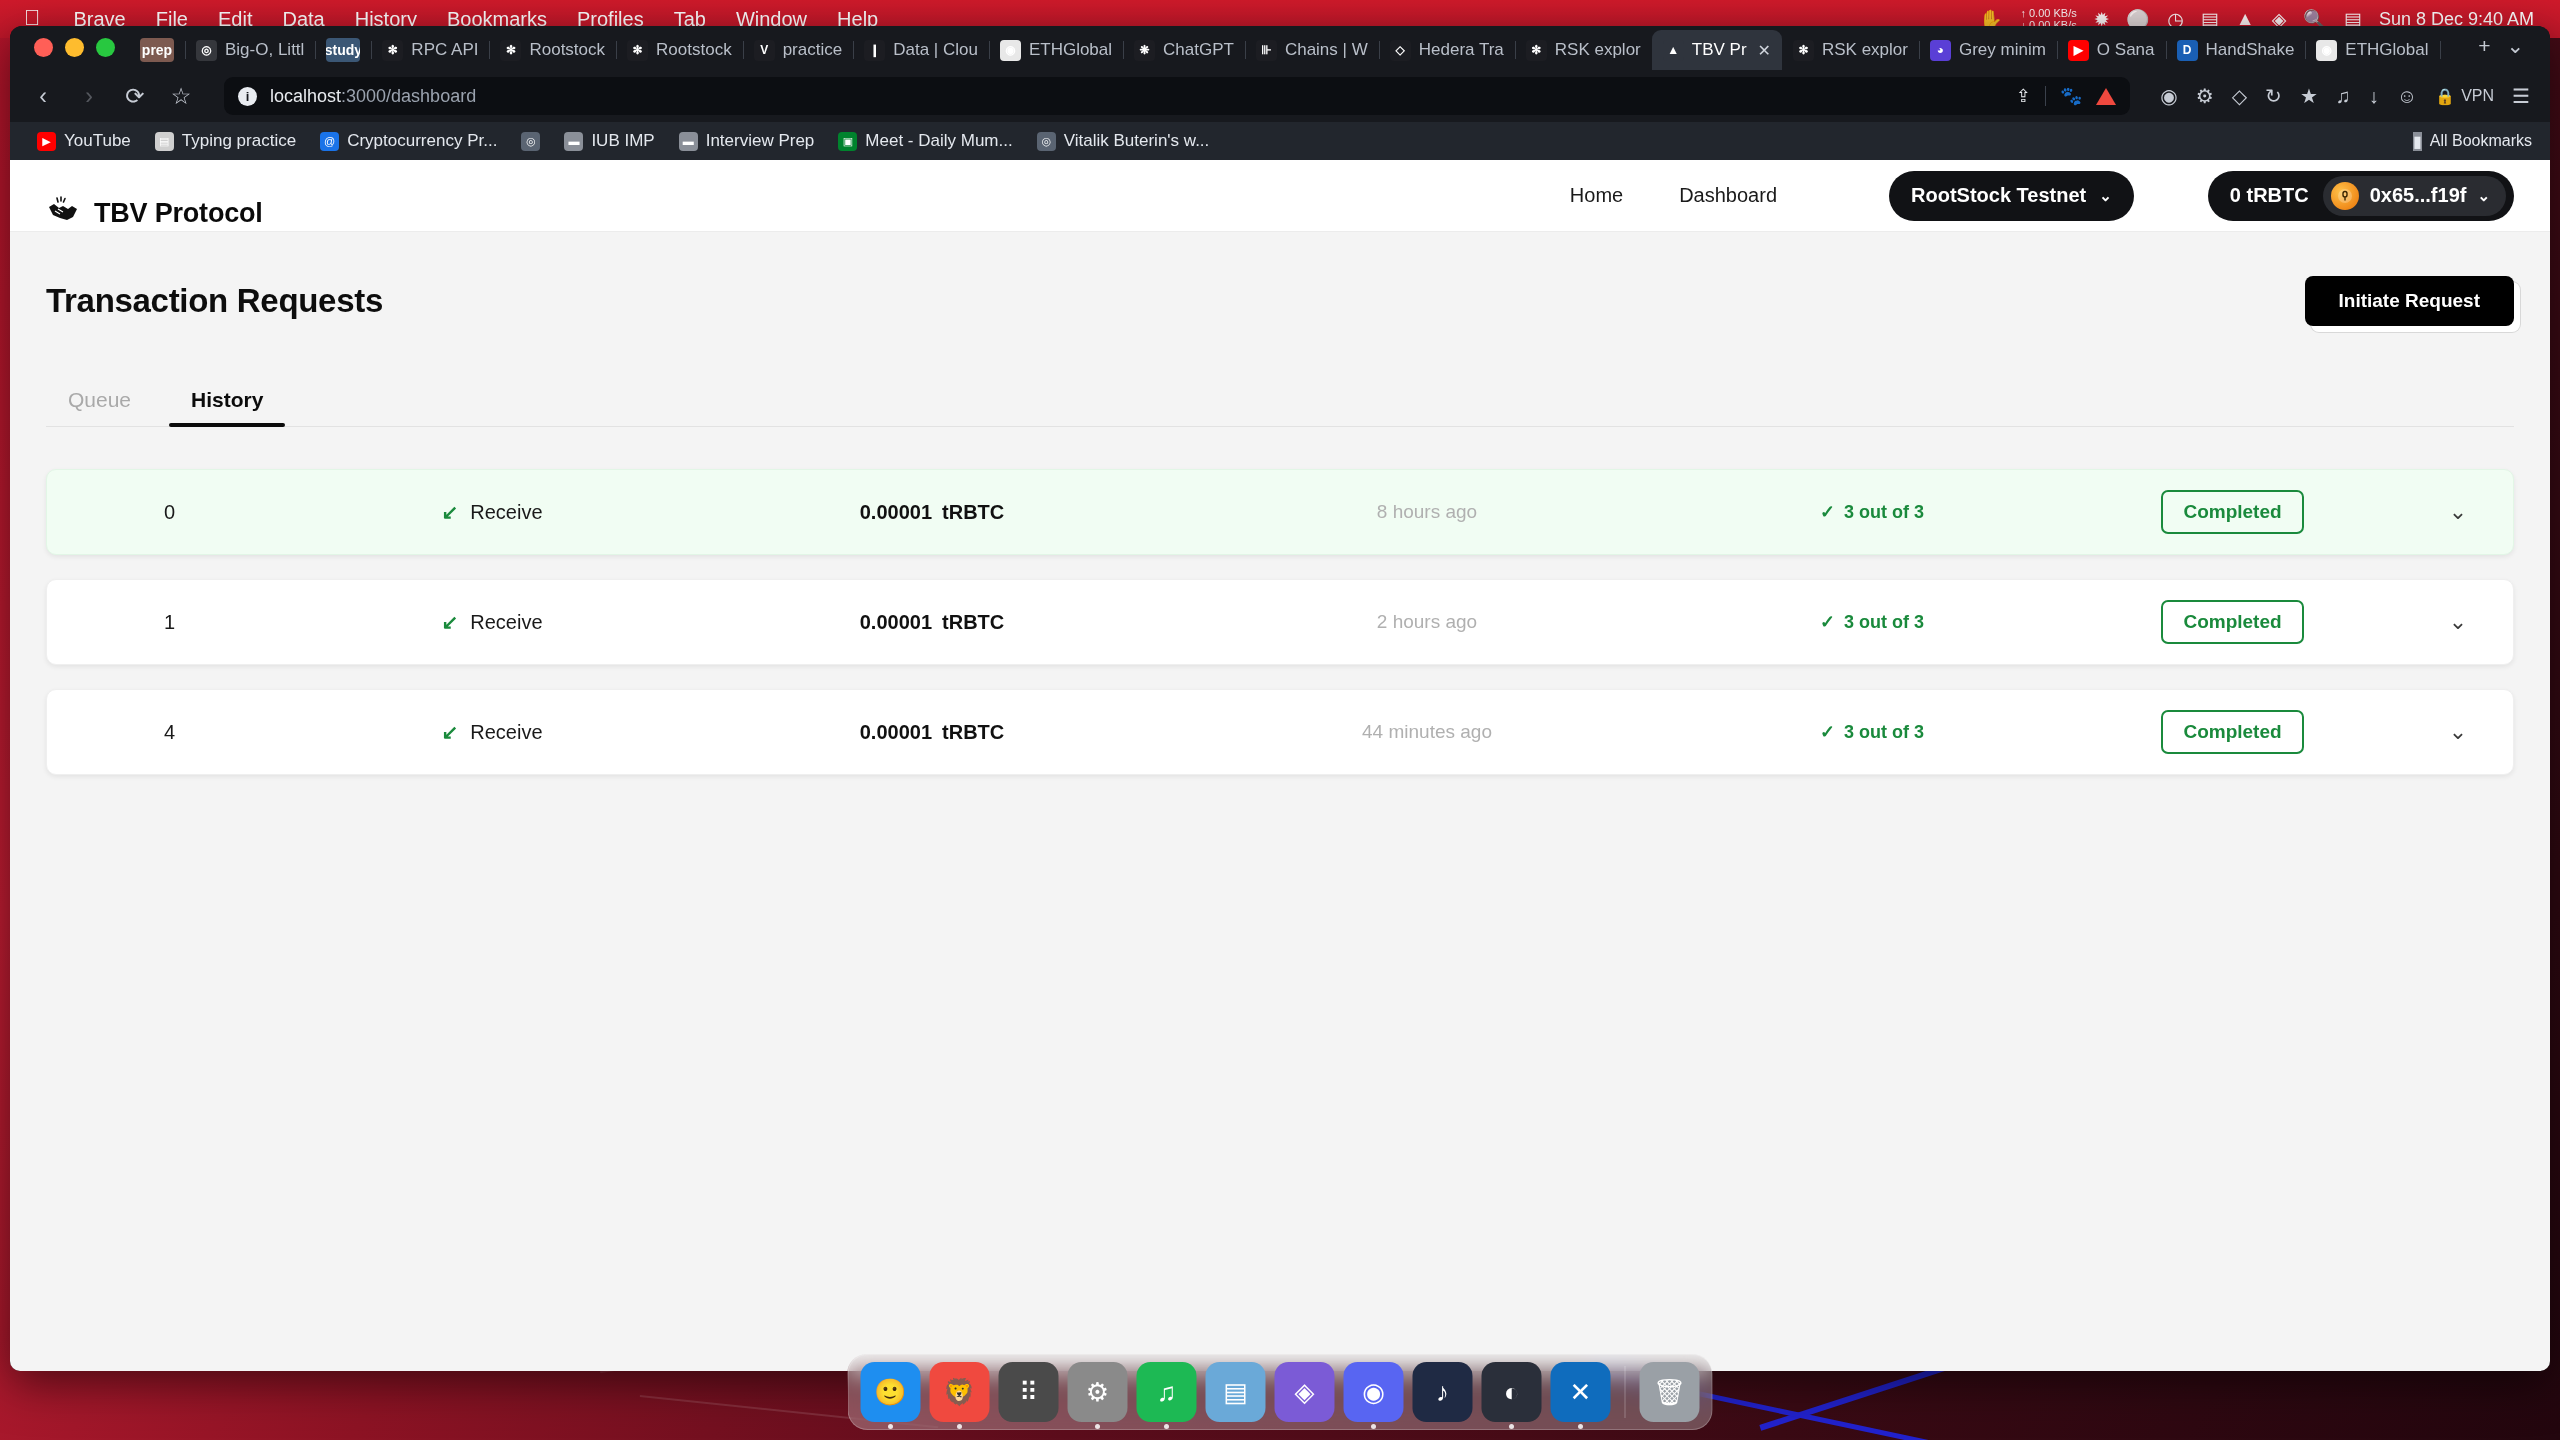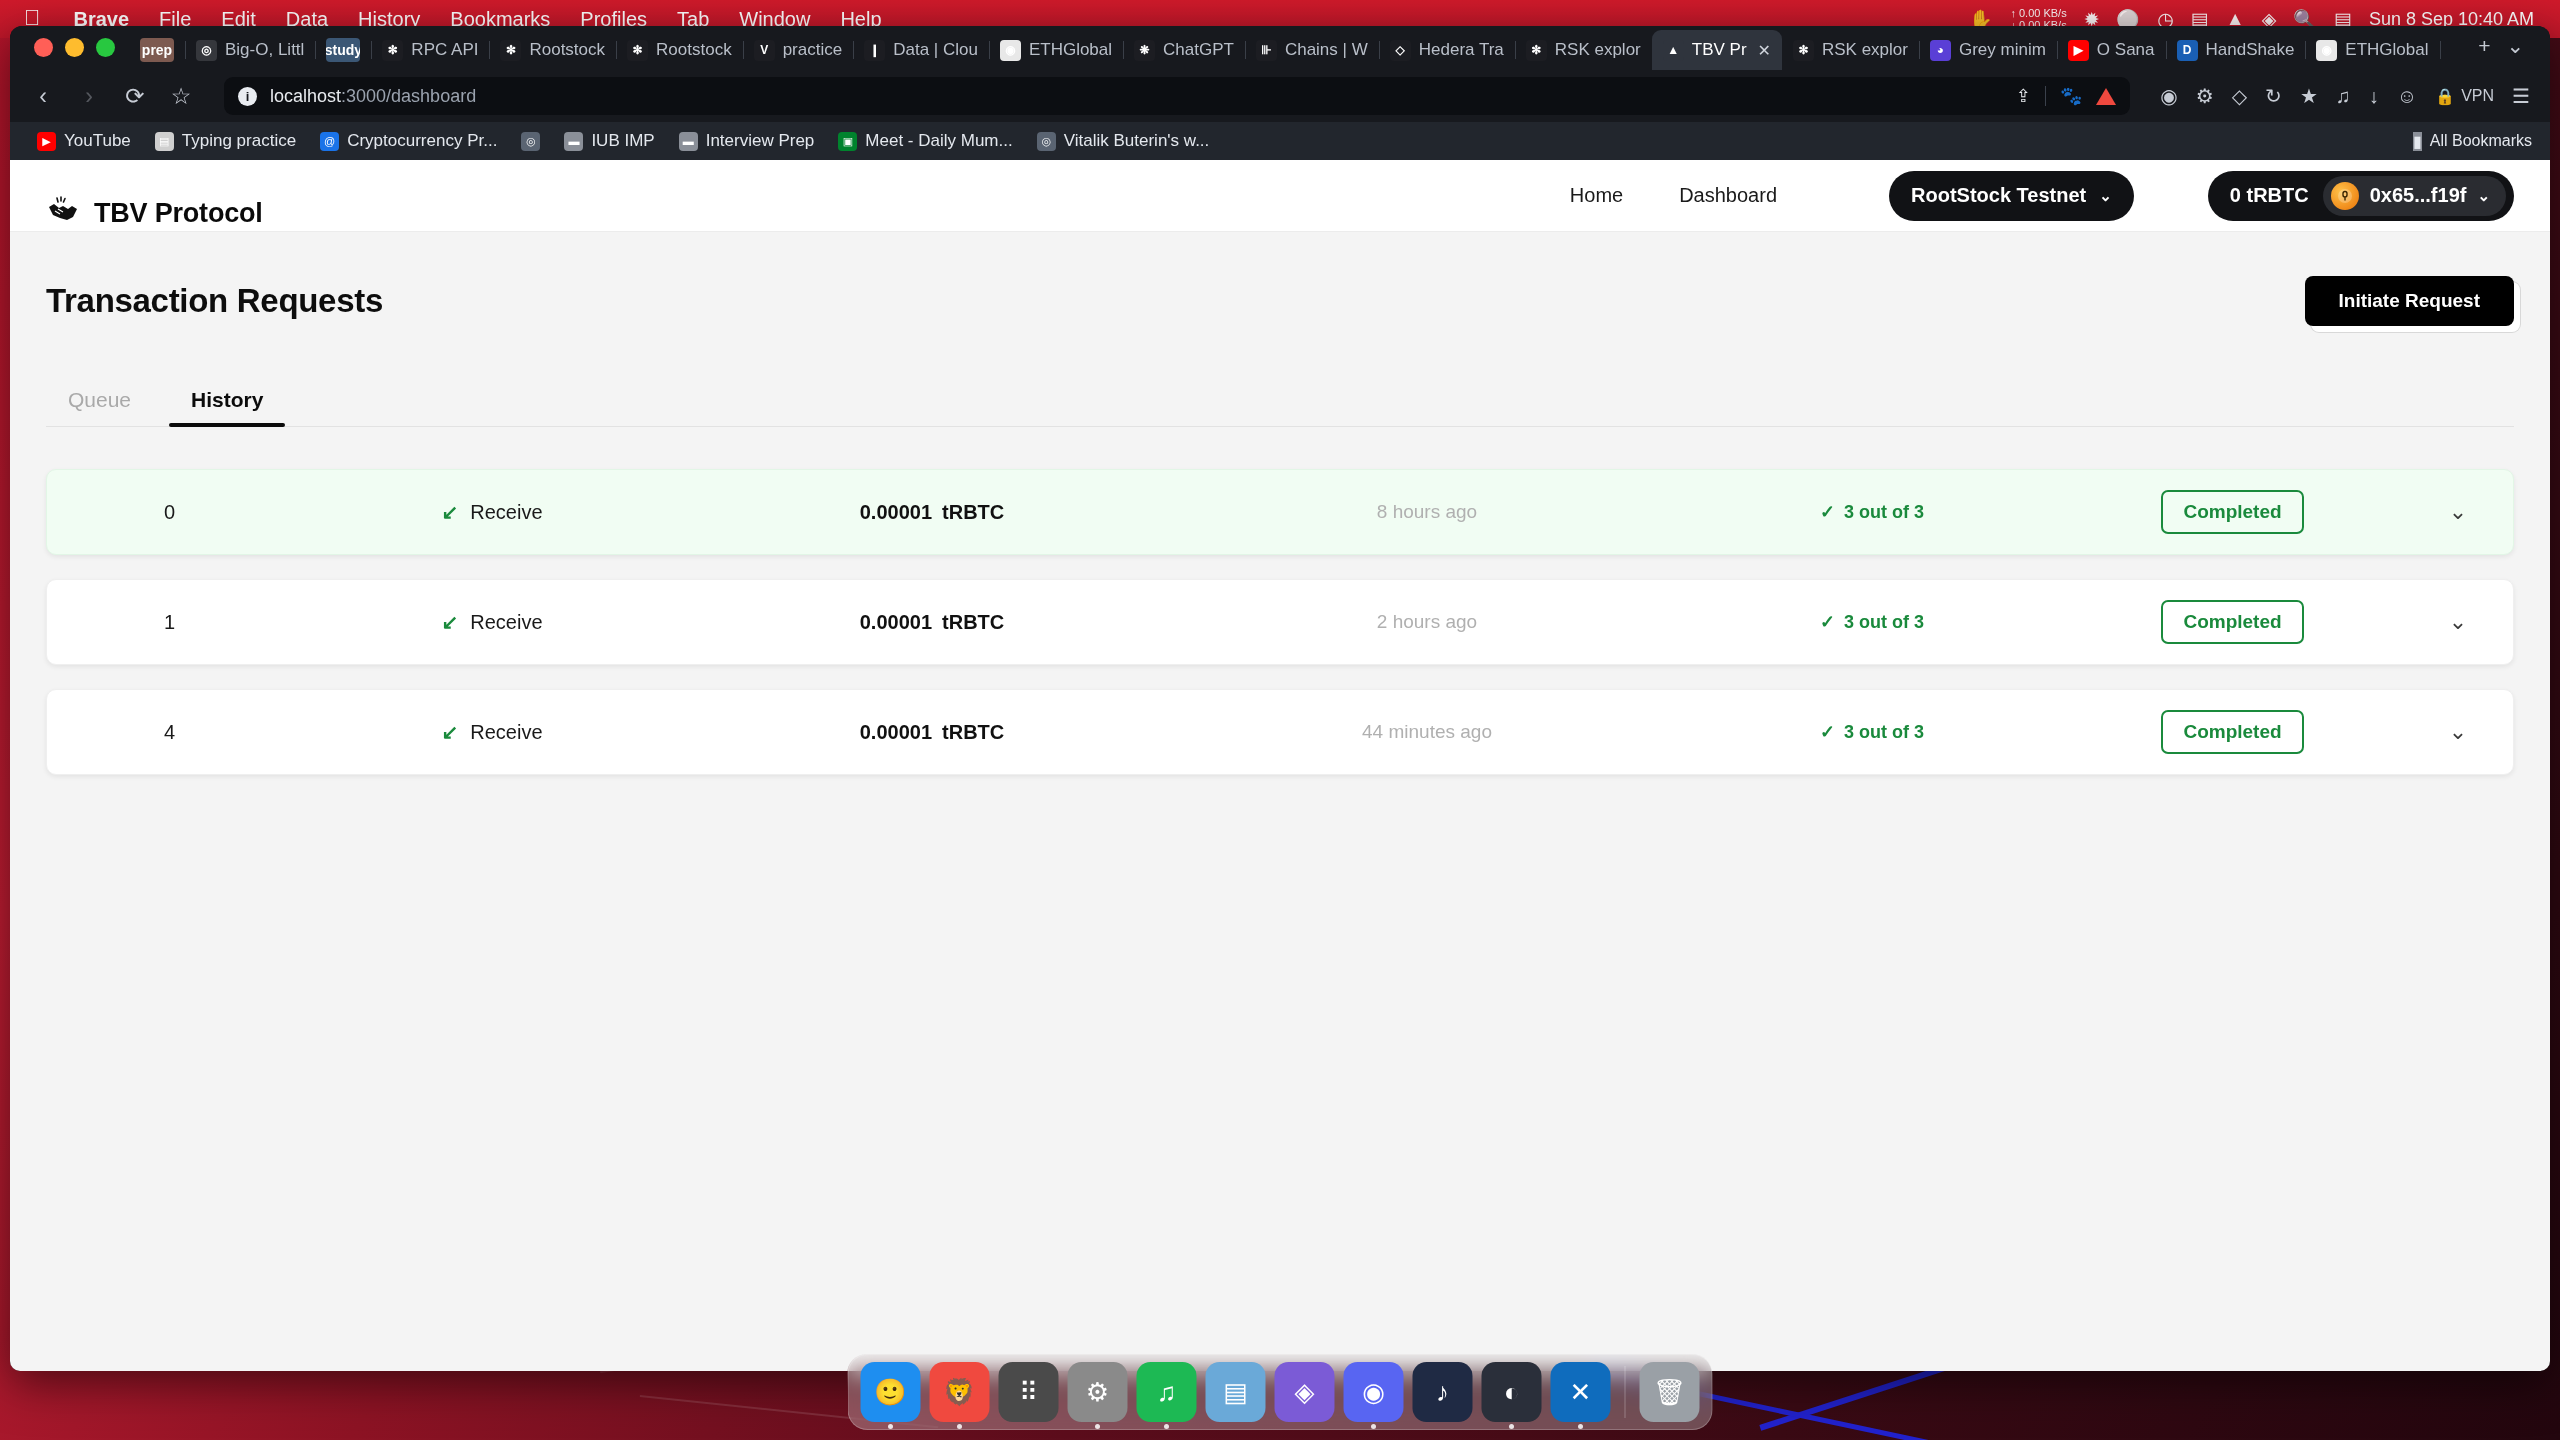--- a/index.html
+++ b/index.html
@@ -22,21 +22,21 @@
 
   
   .menubar {
     position: absolute; top: 0; left: 0; width: 2560px; height: 38px;
     background: linear-gradient(180deg,#cf1a2b,#c0172a);
     display: flex; align-items: center; color: #fff;
     font-size: 20px; z-index: 40;
   }
   .menubar .apple { font-size: 22px; padding: 0 18px 3px 24px; }
   .menubar .mi { padding: 0 15px; white-space: nowrap; }
-  .menubar .mi.bold { font-weight: bold; }
+  .menubar .mi.bold { font-weight: normal; }
   .menubar-right {
     margin-left: auto; display: flex; align-items: center; gap: 17px;
     padding-right: 26px; font-size: 18px;
   }
   .mb-ico { opacity: .95; font-size: 19px; }
   .net-speed { font-size: 11px; line-height: 12px; text-align: right; opacity:.95; }
 
   
   .browser {
     position: absolute; top: 26px; left: 10px;
@@ -236,21 +236,21 @@
         <div>↓ 0.00 KB/s</div>
       </div>
       <span class="mb-ico">✹</span>
       <span class="mb-ico">⚪</span>
       <span class="mb-ico">◷</span>
       <span class="mb-ico">▤</span>
       <span class="mb-ico">▲</span>
       <span class="mb-ico">◈</span>
       <span class="mb-ico">🔍</span>
       <span class="mb-ico">▤</span>
-      <span>Sun 8 Sep  10:40 AM</span>
+      <span>Sun 8 Dec  9:40 AM</span>
     </div>
   </div>
 
   <div class="browser">
 
     <div class="tabstrip">
       <div class="traffic">
         <span class="tl r"></span>
         <span class="tl y"></span>
         <span class="tl g"></span>

